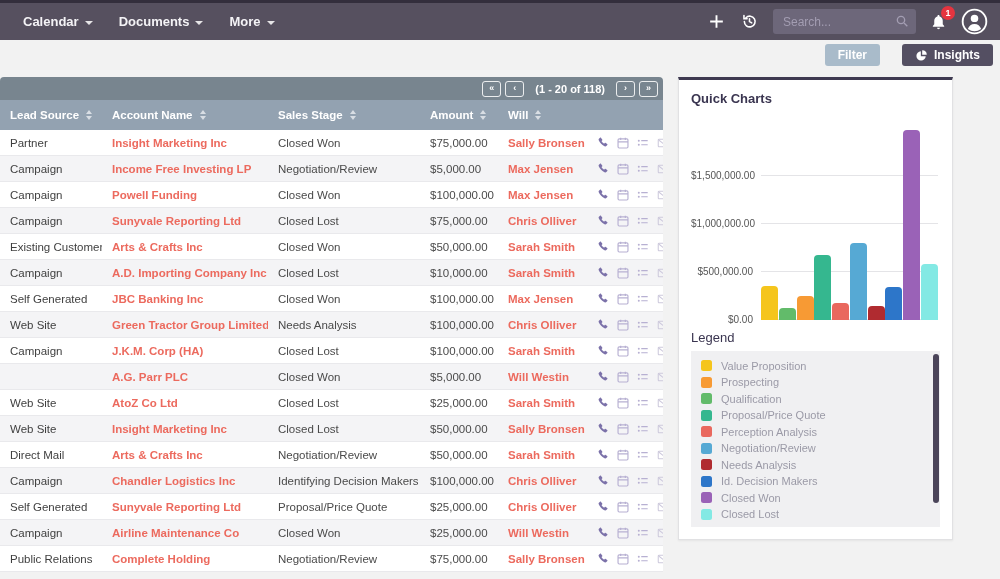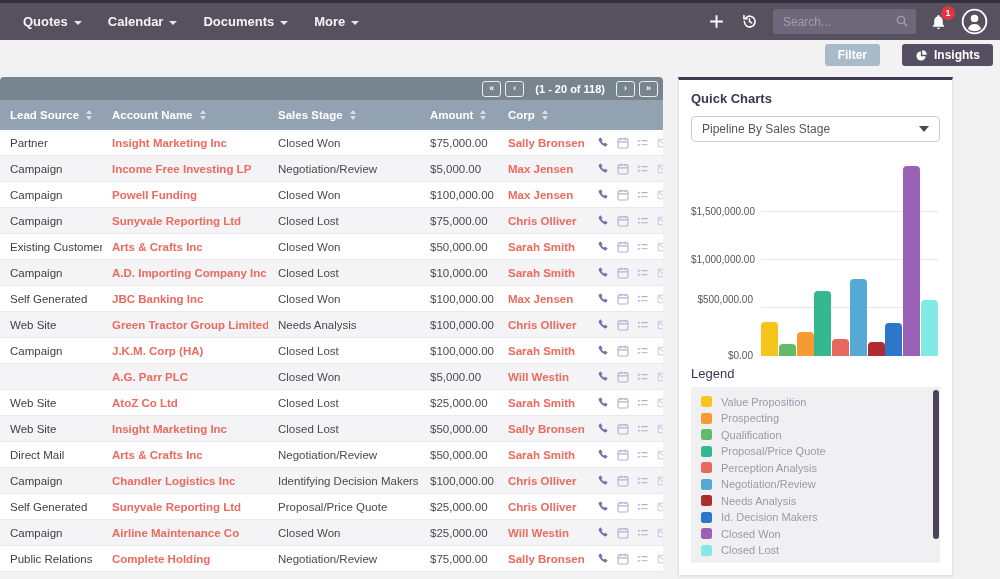--- a/index.html
+++ b/index.html
@@ -98,24 +98,20 @@
     background:#4a4459; border-radius:3px; cursor:pointer; }
 </style>
 </head>
 <body>
 
 <div class="screen">
 
   <div class="navbar">
     <div class="nav-left">
         <div class="nav-item">
-          <span>Quotes</span>
-          <span class="caret"></span>
-        </div>
-        <div class="nav-item">
           <span>Calendar</span>
           <span class="caret"></span>
         </div>
         <div class="nav-item">
           <span>Documents</span>
           <span class="caret"></span>
         </div>
         <div class="nav-item">
           <span>More</span>
           <span class="caret"></span>
@@ -205,21 +201,21 @@
           </span>
       </div>
       <div class="th c-amt">
         <span>Amount</span>
         <span class="sort">
             <i class="up"></i>
             <i class="down"></i>
           </span>
       </div>
       <div class="th c-user">
-        <span>Corp</span>
+        <span>Will</span>
         <span class="sort">
             <i class="up"></i>
             <i class="down"></i>
           </span>
       </div>
       <div class="th c-act"></div>
     </div>
 
     <div class="tbody">
     <div class="trow">
@@ -814,31 +810,27 @@
                 <path d="M3.8 6.8L12 13.2l8.2-6.4"></path>
           </svg>
         </span>
       </div>
     </div>
   </div>
   </div>
 
   <div class="chart-panel">
     <div class="qc-title">Quick Charts</div>
-    <div class="qc-select">
-      <span>Pipeline By Sales Stage</span>
-      <span class="caret-dn"></span>
-    </div>
 
     <div class="chart">
       <div id="chart-grid">
           <div class="gridline" style="bottom: 4px;"></div>
           <div class="ylab" style="bottom: -1px;">$0.00</div>
           <div class="gridline" style="bottom: 52px;"></div>
-          <div class="ylab" style="bottom: 55px;">$500,000.00</div>
+          <div class="ylab" style="bottom: 47px;">$500,000.00</div>
           <div class="gridline" style="bottom: 100px;"></div>
           <div class="ylab" style="bottom: 95px;">$1,000,000.00</div>
           <div class="gridline" style="bottom: 148px;"></div>
           <div class="ylab" style="bottom: 143px;">$1,500,000.00</div>
         </div>
       <div class="plot" id="chart-plot">
           <div class="bar" style="height: 34px; background: rgb(245, 197, 28);"></div>
           <div class="bar" style="height: 12px; background: rgb(98, 187, 106);"></div>
           <div class="bar" style="height: 24px; background: rgb(247, 154, 52);"></div>
           <div class="bar" style="height: 65px; background: rgb(53, 183, 143);"></div>

